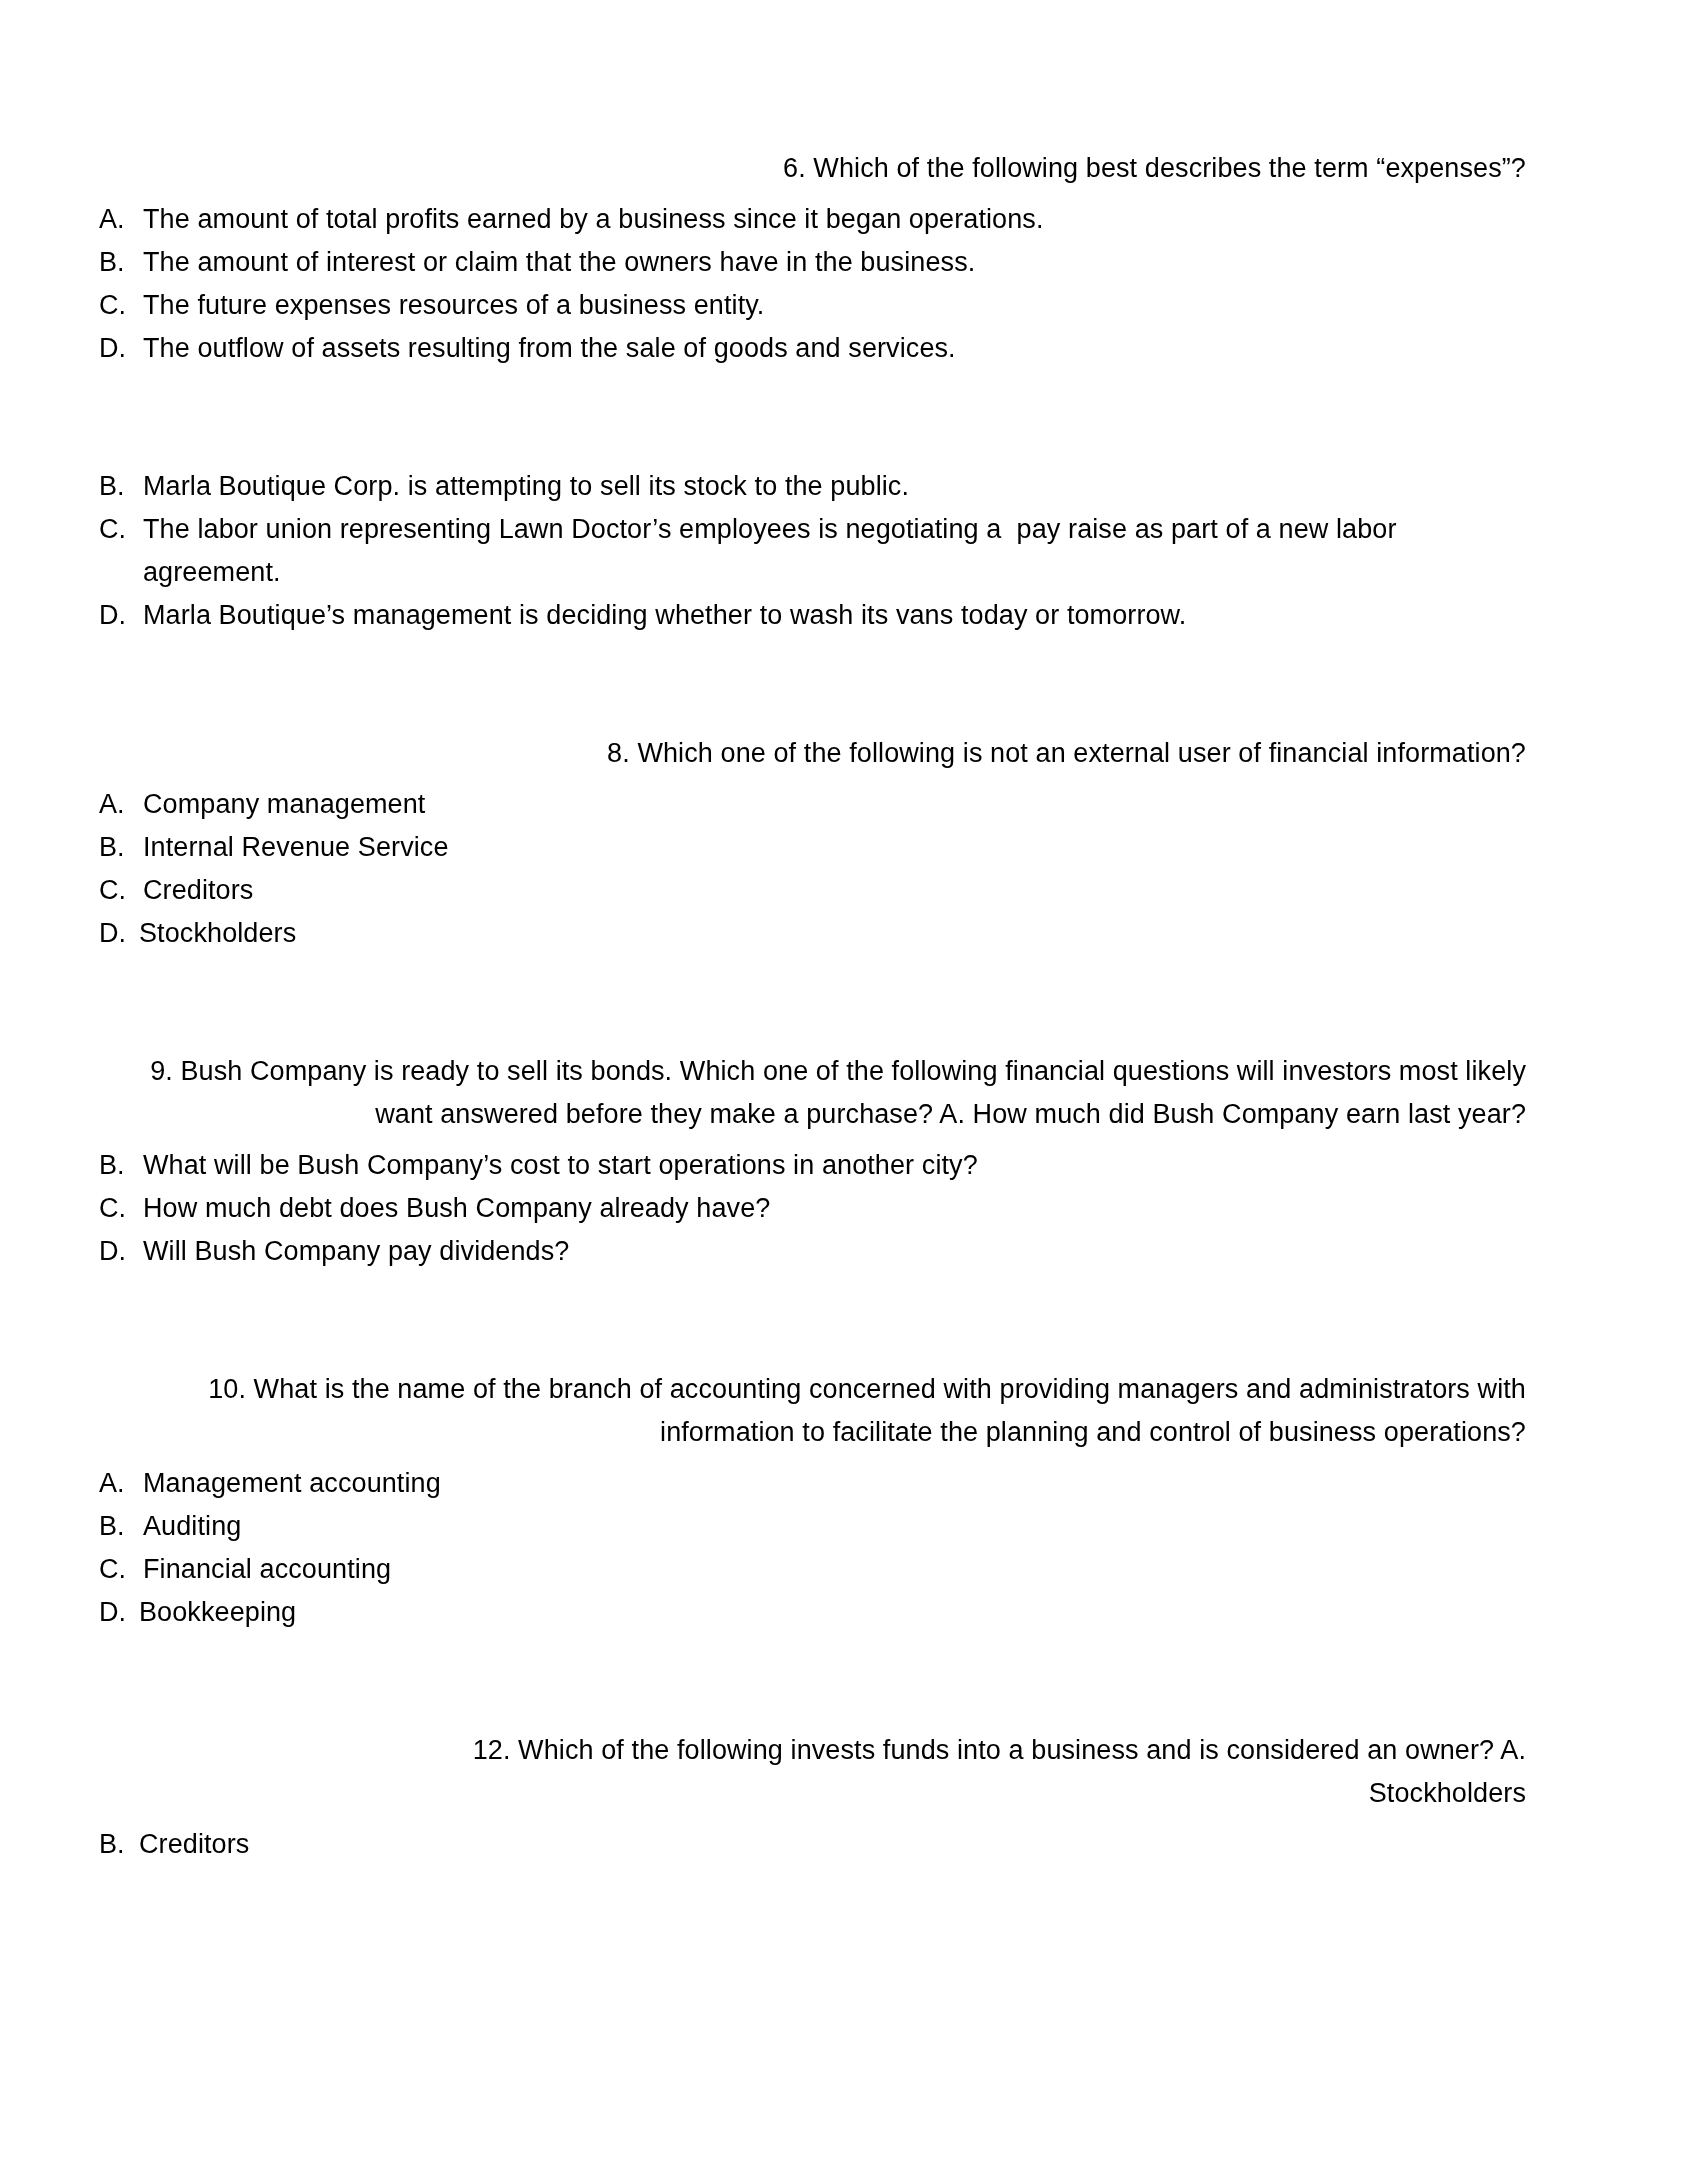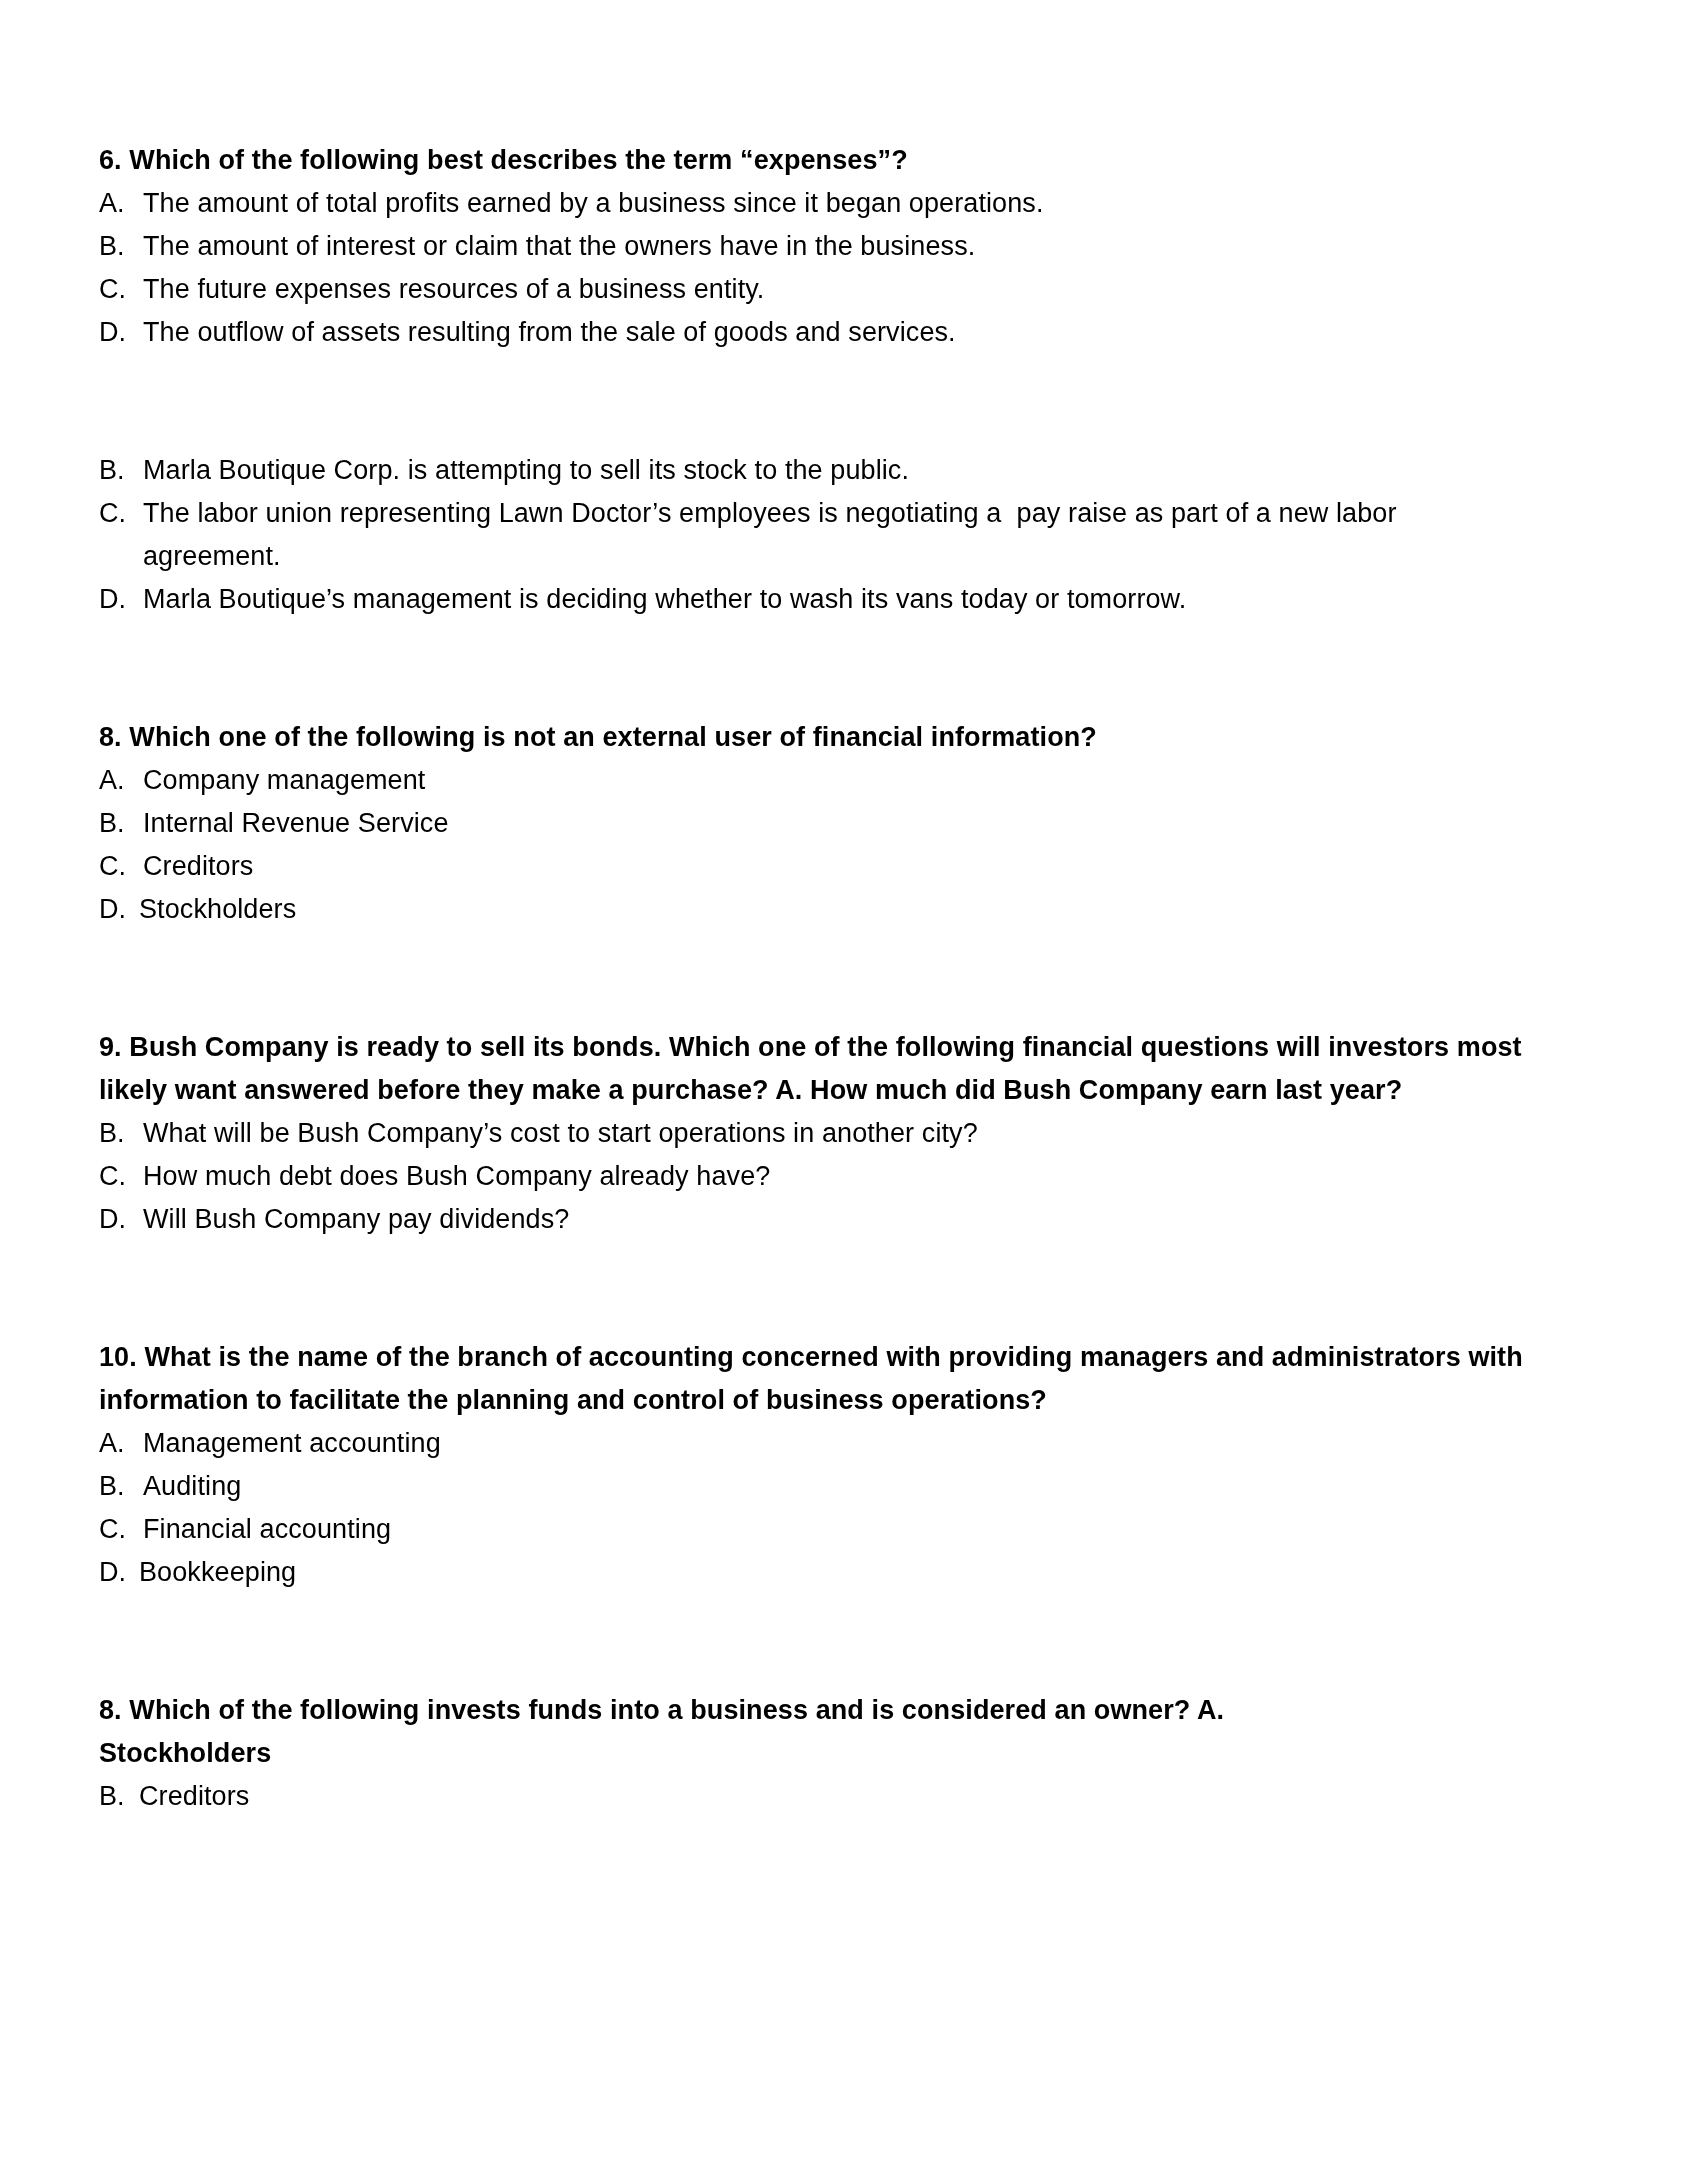--- a/index.html
+++ b/index.html
@@ -31,26 +31,25 @@
 
   
   .question-block + .question-block {
     margin-top: 95px;
   }
 
   .q-stem {
     font-size: 27px;
     line-height: 43px;
     letter-spacing: 0.1px;
-    margin: 0;
+    margin: 8px;
     padding: 0;
     max-width: 1440px;
-    text-align: left;
+    text-align: right;
     white-space: pre-wrap;
-    font-weight: bold;
   }
 
   .options {
     list-style: none;
     margin: 0;
     padding: 0;
   }
 
   .option {
     display: flex;
@@ -182,21 +181,21 @@
         <span class="option-text">Financial accounting</span>
       </li>
       <li class="option">
         <span class="option-label tight">D.</span>
         <span class="option-text">Bookkeeping</span>
       </li>
     </ul>
   </div>
 
   <div class="question-block">
-    <p class="q-stem">8. Which of the following invests funds into a business and is considered an owner? A.
+    <p class="q-stem">12. Which of the following invests funds into a business and is considered an owner? A.
 Stockholders</p>
     <ul class="options">
       <li class="option">
         <span class="option-label tight">B.</span>
         <span class="option-text">Creditors</span>
       </li>
     </ul>
   </div>
 
 </div>

